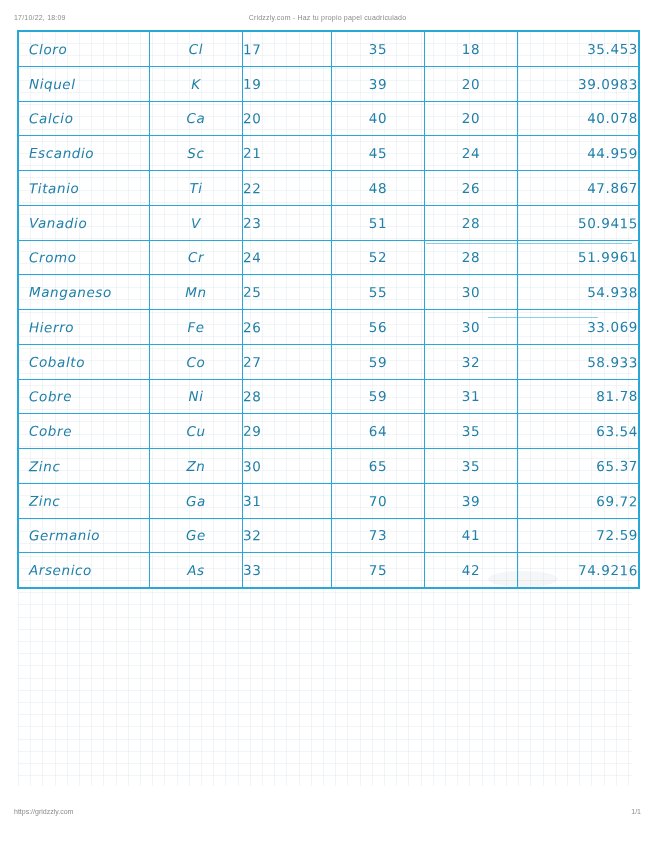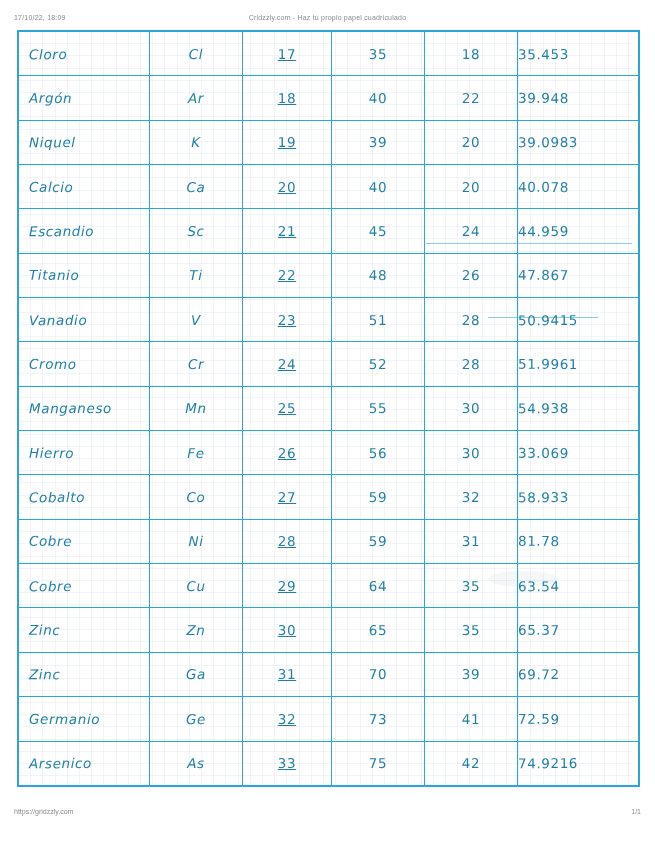--- a/index.html
+++ b/index.html
@@ -76,21 +76,21 @@
       repeating-linear-gradient(to right, rgba(120,150,170,0.22) 0 1px, transparent 1px 12.2px),
       repeating-linear-gradient(to bottom, rgba(120,150,170,0.20) 0 1px, transparent 1px 12.2px);
     opacity: 0.45;
     pointer-events: none;
   }
 
   table.element-table {
     position: absolute;
     inset: 0;
     width: 614px;
-    height: 755px;
+    height: 557px;
     border-collapse: collapse;
     table-layout: fixed;
   }
   table.element-table td {
     border: 1.6px solid #29a8d8;
     padding: 0;
     vertical-align: middle;
     position: relative;
   }
   
@@ -109,24 +109,24 @@
   }
   td.c-name  { width: 130px; }
   td.c-sym   { width: 92px;  }
   td.c-z     { width: 88px;  }
   td.c-mass  { width: 92px;  }
   td.c-neut  { width: 92px;  }
   td.c-weight{ width: 120px; }
 
   td.c-name .cell-text  { padding-left: 10px; text-align: left; font-style: italic; }
   td.c-sym .cell-text   { text-align: center; font-style: italic; }
-  td.c-z .cell-text     { text-align: center; text-decoration: underline; }
+  td.c-z .cell-text     { text-align: left; }
   td.c-mass .cell-text  { text-align: center; }
   td.c-neut .cell-text  { text-align: center; }
-  td.c-weight .cell-text{ text-align: left; }
+  td.c-weight .cell-text{ text-align: right; }
 
   
   tr:nth-child(odd) .cell-text  { transform: rotate(-0.25deg); }
   tr:nth-child(even) .cell-text { transform: rotate(0.2deg); }
 
   
   .scan-smudge {
     position: absolute;
     pointer-events: none;
     background: rgba(150,170,185,0.10);
@@ -171,40 +171,20 @@
           </td>
         <td class="c-neut">
             <span class="cell-text">18</span>
           </td>
         <td class="c-weight">
             <span class="cell-text">35.453</span>
           </td>
       </tr>
       <tr>
         <td class="c-name">
-            <span class="cell-text">Argón</span>
-          </td>
-        <td class="c-sym">
-            <span class="cell-text">Ar</span>
-          </td>
-        <td class="c-z">
-            <span class="cell-text">18</span>
-          </td>
-        <td class="c-mass">
-            <span class="cell-text">40</span>
-          </td>
-        <td class="c-neut">
-            <span class="cell-text">22</span>
-          </td>
-        <td class="c-weight">
-            <span class="cell-text">39.948</span>
-          </td>
-      </tr>
-      <tr>
-        <td class="c-name">
             <span class="cell-text">Niquel</span>
           </td>
         <td class="c-sym">
             <span class="cell-text">K</span>
           </td>
         <td class="c-z">
             <span class="cell-text">19</span>
           </td>
         <td class="c-mass">
             <span class="cell-text">39</span>

